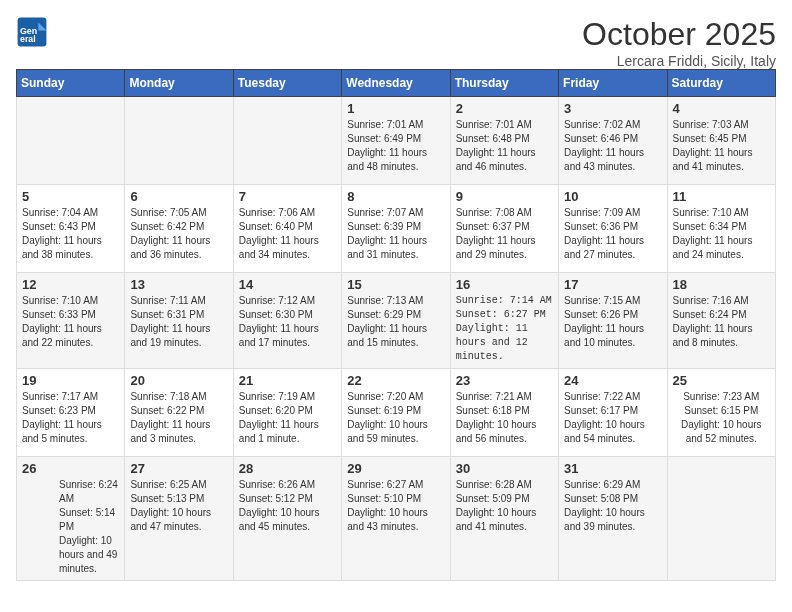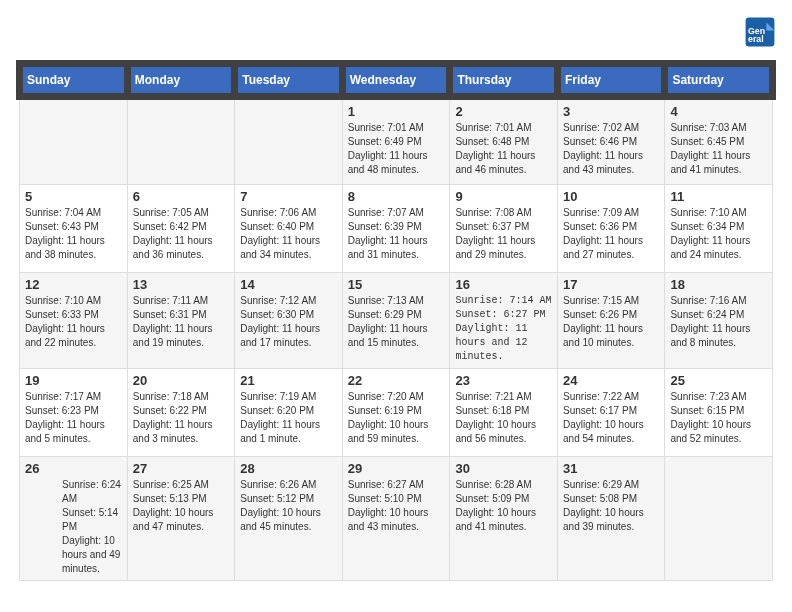--- a/index.html
+++ b/index.html
@@ -5,23 +5,22 @@
     * { box-sizing: border-box; margin: 0; padding: 0; }
     body {
       font-family: Arial, sans-serif;
       background: #fff;
       width: 792px;
       min-height: 612px;
       padding: 16px;
     }
     .header {
       display: flex;
-      justify-content: flex-end;
+      justify-content: space-between;
       align-items: flex-start;
-      margin-bottom: 12px;
     }
     .logo {
       display: flex;
       align-items: center;
       gap: 4px;
     }
     .logo-text {
       font-size: 18px;
       font-weight: bold;
       color: #333;
@@ -50,21 +49,21 @@
       border-collapse: collapse;
       font-size: 11px;
     }
     thead tr th {
       background-color: #3a6bbf;
       color: #fff;
       padding: 6px 4px;
       text-align: left;
       font-size: 12px;
       font-weight: bold;
-      border: 7px solid #404040;
+      border: 1px solid #404040;
     }
     tbody tr td {
       border: 1px solid #ddd;
       vertical-align: top;
       padding: 4px 5px;
       height: 88px;
       width: 108px;
       background: #fff;
     }
     tbody tr:nth-child(odd) td {
@@ -95,20 +94,22 @@
 <div class="header">
   <div class="logo">
     <svg class="logo-icon" viewBox="0 0 40 40">
       <rect x="2" y="2" width="36" height="36" rx="4" fill="#1a5fa8"></rect>
       <text x="5" y="22" font-size="11" fill="white" font-family="Arial" font-weight="bold">Gen</text>
       <text x="5" y="33" font-size="11" fill="white" font-family="Arial" font-weight="bold">eral</text>
       <polygon points="28,8 38,18 28,18" fill="#5fa8e8"></polygon>
     </svg>
   </div>
   <div class="title-block">
+    <div class="month-title">October 2025</div>
+    <div class="location">Lercara Friddi, Sicily, Italy</div>
   </div>
 </div>
 
 <table>
   <thead>
     <tr>
     <th>Sunday</th>
         <th>Monday</th>
         <th>Tuesday</th>
         <th>Wednesday</th>
@@ -267,21 +268,21 @@
 Daylight: 10 hours and 56 minutes.</div>
         </td>
         <td>
           <span class="day-number">24</span>
           <div class="day-info" style="white-space: pre-line;">Sunrise: 7:22 AM
 Sunset: 6:17 PM
 Daylight: 10 hours and 54 minutes.</div>
         </td>
         <td>
           <span class="day-number">25</span>
-          <div class="day-info" style="white-space: pre-line;">Sunrise: 7:23 AM
+          <div class="day-info" style="white-space: pre-line; text-align: center;">Sunrise: 7:23 AM
 Sunset: 6:15 PM
 Daylight: 10 hours and 52 minutes.</div>
         </td>
       </tr>
       <tr>
         <td>
           <span class="day-number">26</span>
           <div class="day-info" style="white-space: pre-line; margin-left: 37px;">Sunrise: 6:24 AM
 Sunset: 5:14 PM
 Daylight: 10 hours and 49 minutes.</div>

